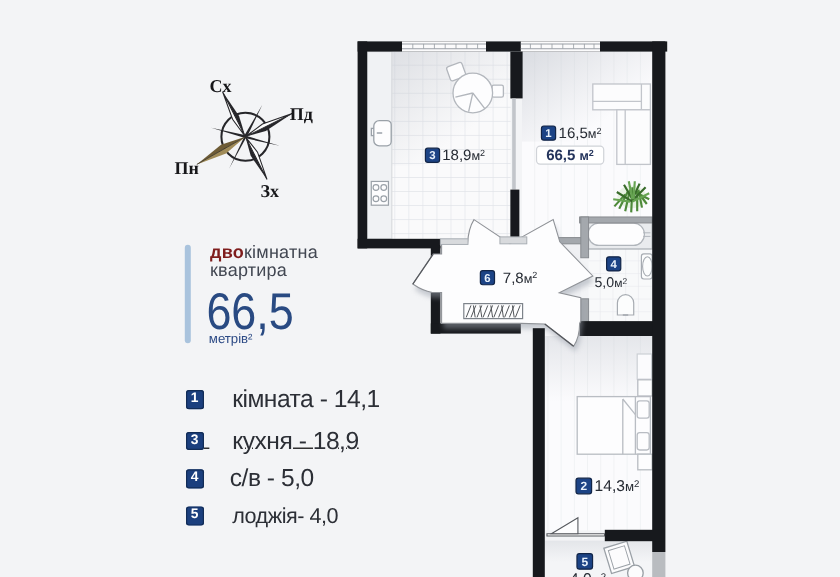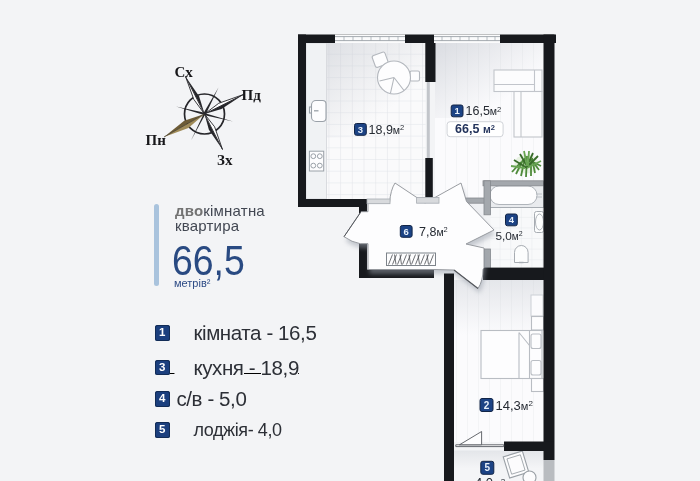--- a/index.html
+++ b/index.html
@@ -38,43 +38,43 @@
   <text x="241.5" y="100" font-family="Liberation Serif,serif" font-size="15" font-weight="bold" fill="#17171a">Пд</text>
 
   <text x="145.5" y="145" font-family="Liberation Serif,serif" font-size="15" font-weight="bold" fill="#17171a">Пн</text>
 
   <text x="217" y="164.5" font-family="Liberation Serif,serif" font-size="15" font-weight="bold" fill="#17171a">Зх</text>
 </svg>
 
 <div class="abs" style="left:153.5px;top:204px;width:5.2px;height:81.5px;border-radius:3px;background:#a9c3dd;"></div>
 
 <div class="abs" style="left:175px;top:204px;width:170px;font-size:15px;line-height:14.6px;color:#424752;letter-spacing:0.2px;">
-  <b style="color:#737373;">дво</b>кімнатна<br>квартира
+  <b style="color:#7f1d1d;">дво</b>кімнатна<br>квартира
 </div>
 
 <div class="abs" style="left:172px;top:238.5px;font-size:43px;line-height:43px;color:#294a82;transform:scaleX(0.87);transform-origin:0 0;">66,5</div>
 
 <div class="abs" style="left:174px;top:277.5px;font-size:11px;line-height:11.5px;color:#2c4a85;">метрів²</div>
 
 <div class="abs" style="left:154.5px;top:321px;">
 
   <div style="position:relative;height:34.7px;">
     <span style="display:inline-block;width:15.5px;height:15.5px;background:#1b3f7e;box-shadow:0 0 0 1px #122c56 inset;border-radius:2.5px;color:#fff;font-size:11.5px;font-weight:bold;text-align:center;line-height:15.5px;vertical-align:middle;">1</span>
-    <span style="font-size:20.5px;letter-spacing:-0.4px;color:#2c2f36;margin-left:19px;vertical-align:middle;">кімната - 16,5</span>
+    <span style="font-size:20.5px;letter-spacing:-0.4px;color:#2c2f36;margin-left:19px;vertical-align:middle;">кімната - 14,1</span>
   </div>
 
 
   <div style="position:relative;height:31.1px;text-decoration:underline;">
     <span style="display:inline-block;width:15.5px;height:15.5px;background:#1b3f7e;box-shadow:0 0 0 1px #122c56 inset;border-radius:2.5px;color:#fff;font-size:11.5px;font-weight:bold;text-align:center;line-height:15.5px;vertical-align:middle;">3</span>
     <span style="font-size:20.5px;letter-spacing:-0.4px;color:#2c2f36;margin-left:19px;vertical-align:middle;">кухня - 18,9</span>
   </div>
 
   <div style="position:relative;height:32.8px;">
     <span style="display:inline-block;width:15.5px;height:15.5px;background:#1b3f7e;box-shadow:0 0 0 1px #122c56 inset;border-radius:2.5px;color:#fff;font-size:11.5px;font-weight:bold;text-align:center;line-height:15.5px;vertical-align:middle;">4</span>
-    <span style="font-size:20.5px;letter-spacing:-0.4px;color:#2c2f36;margin-left:2px;vertical-align:middle;">с/в - 5,0</span>
+    <span style="font-size:20.5px;letter-spacing:-0.4px;color:#2c2f36;margin-left:17px;vertical-align:middle;">с/в - 5,0</span>
   </div>
 
   <div style="position:relative;height:32px;">
     <span style="display:inline-block;width:15.5px;height:15.5px;background:#1b3f7e;box-shadow:0 0 0 1px #122c56 inset;border-radius:2.5px;color:#fff;font-size:11.5px;font-weight:bold;text-align:center;line-height:15.5px;vertical-align:middle;">5</span>
     <span style="font-size:18px;letter-spacing:-0.4px;color:#2c2f36;margin-left:19px;vertical-align:middle;">лоджія- 4,0</span>
   </div>
 </div>
 
 <svg class="abs" style="left:280px;top:25px;" width="300" height="456" viewBox="280 25 300 456">
   <defs>

